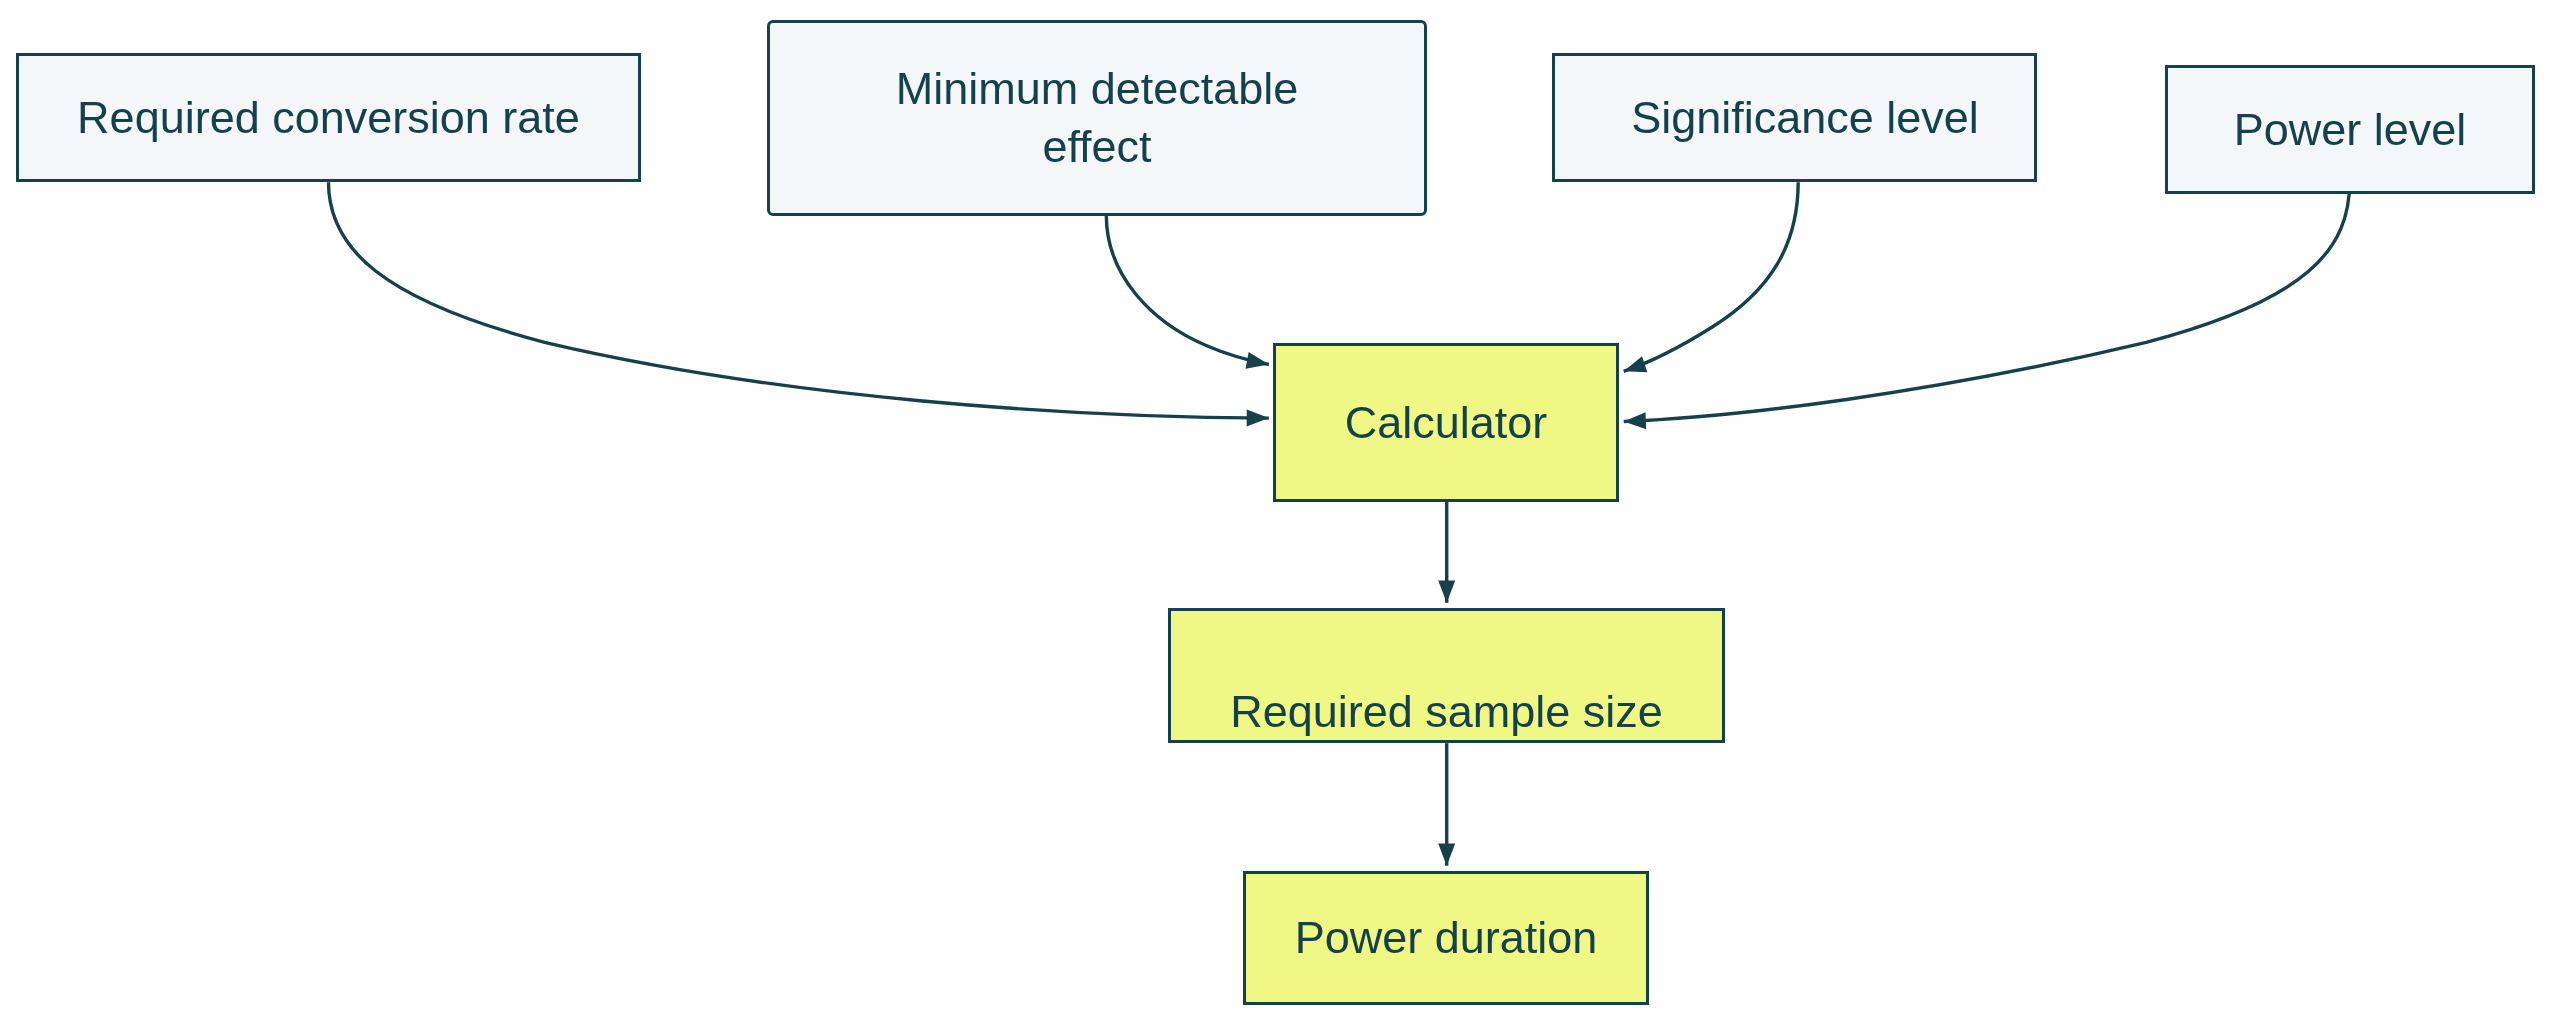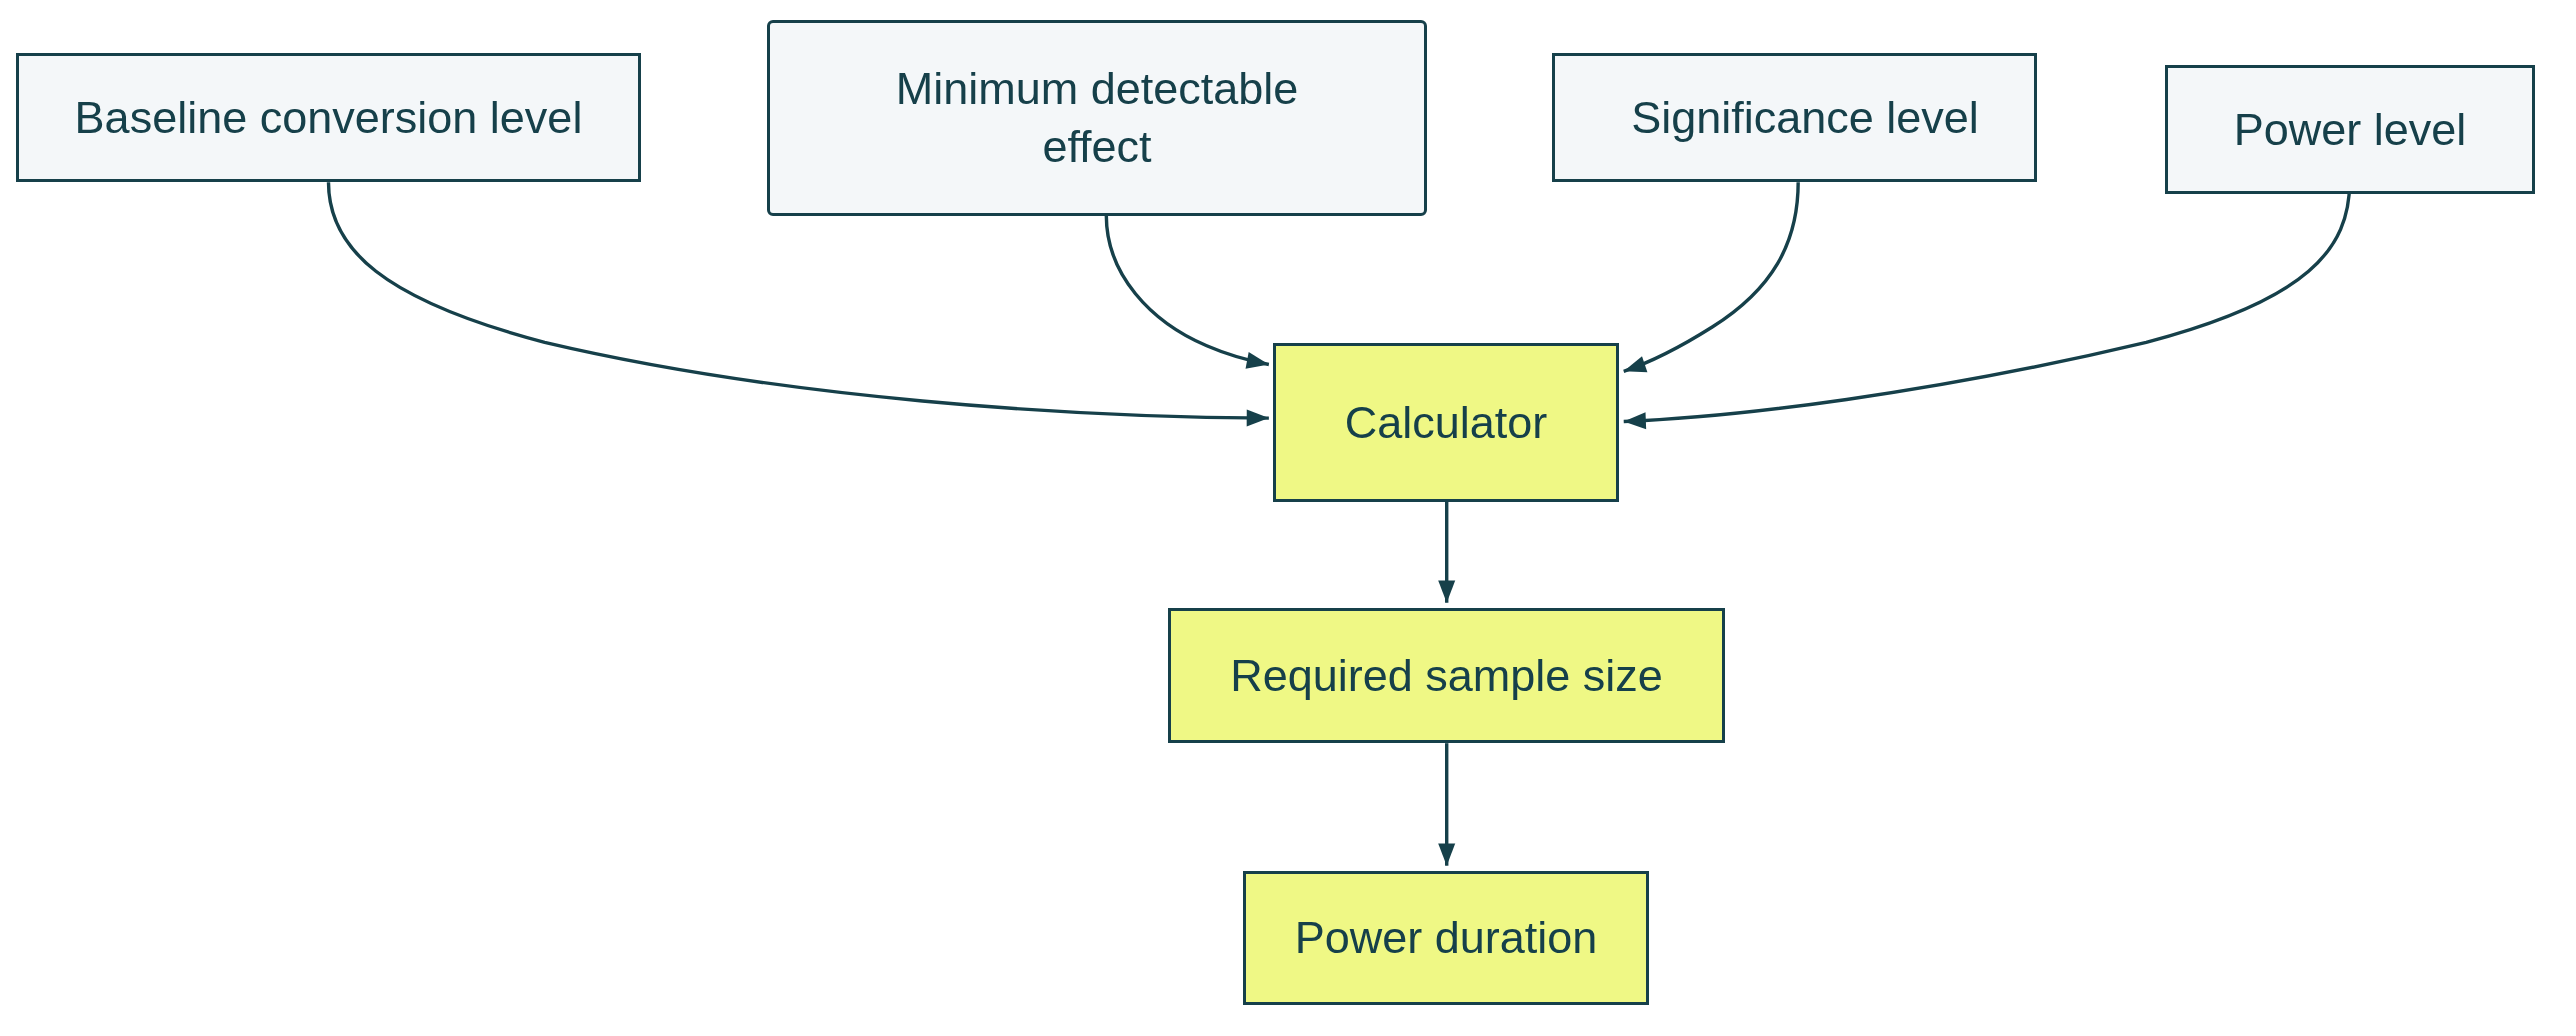--- a/index.html
+++ b/index.html
@@ -44,21 +44,21 @@
   .node-label {
     display: inline-block;
   }
   
   #n-baseline     { left: 16px;   top: 53px;   width: 625px; height: 129px; }
   #n-mde          { left: 767px;  top: 19.6px;   width: 660px; height: 196px; border-radius: 6px; }
   #n-mde .node-label { max-width: 460px; }
   #n-significance { left: 1552px; top: 53px;   width: 485px; height: 129px; padding-left: 21px; }
   #n-power        { left: 2165px; top: 65px;   width: 370px; height: 129px; }
   #n-calculator   { left: 1273px; top: 343px;  width: 346px; height: 159px; }
-  #n-sample       { left: 1168px; top: 608px;  width: 557px; height: 135px; }
+  #n-sample       { left: 1168px; top: 608px;  width: 557px; height: 135px; align-items: flex-end; }
   #n-duration     { left: 1243px; top: 871px; width: 406px; height: 134px; }
 
   .edge-path {
     fill: none;
     stroke: #16404a;
     stroke-width: 4px;
   }
 </style>
 </head>
 <body>
@@ -79,21 +79,21 @@
     <path class="edge-path" marker-end="url(#arrowhead)" d="M2113,214 C2113,286 2082,340 2012,384 C1974,408 1938,426 1908,436"></path>
 
     <path class="edge-path" marker-end="url(#arrowhead)" d="M2761,214 C2761,292 2712,352 2522,402 C2270,462 2040,490 1908,495"></path>
 
     <path class="edge-path" marker-end="url(#arrowhead)" d="M1700,564 L1700,708"></path>
 
     <path class="edge-path" marker-end="url(#arrowhead)" d="M1700,873 L1700,1017"></path>
   </svg>
 
   <div class="node input-node" id="n-baseline">
-    <span class="node-label">Baseline conversion level</span>
+    <span class="node-label">Required conversion rate</span>
   </div>
 
   <div class="node input-node" id="n-mde">
     <span class="node-label">Minimum detectable effect</span>
   </div>
 
   <div class="node input-node" id="n-significance">
     <span class="node-label">Significance level</span>
   </div>
 

